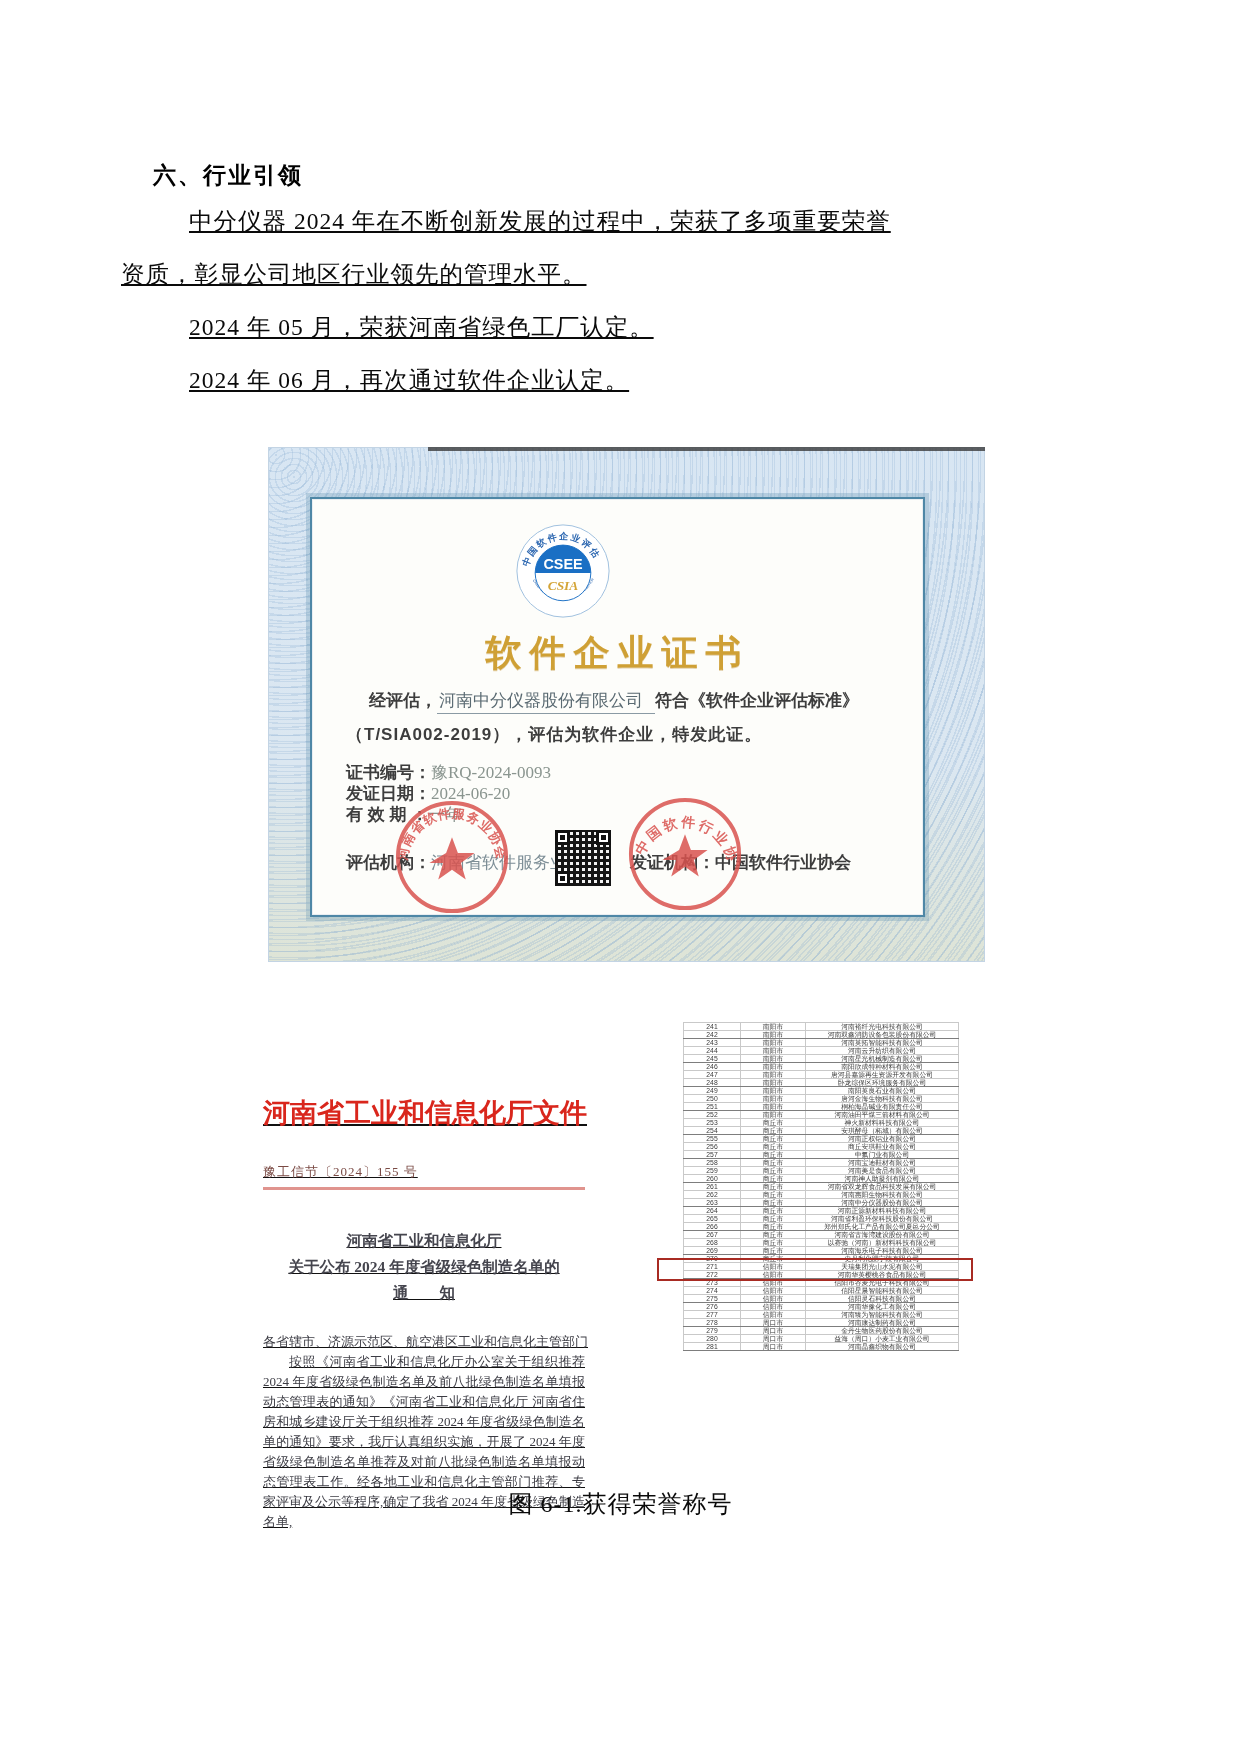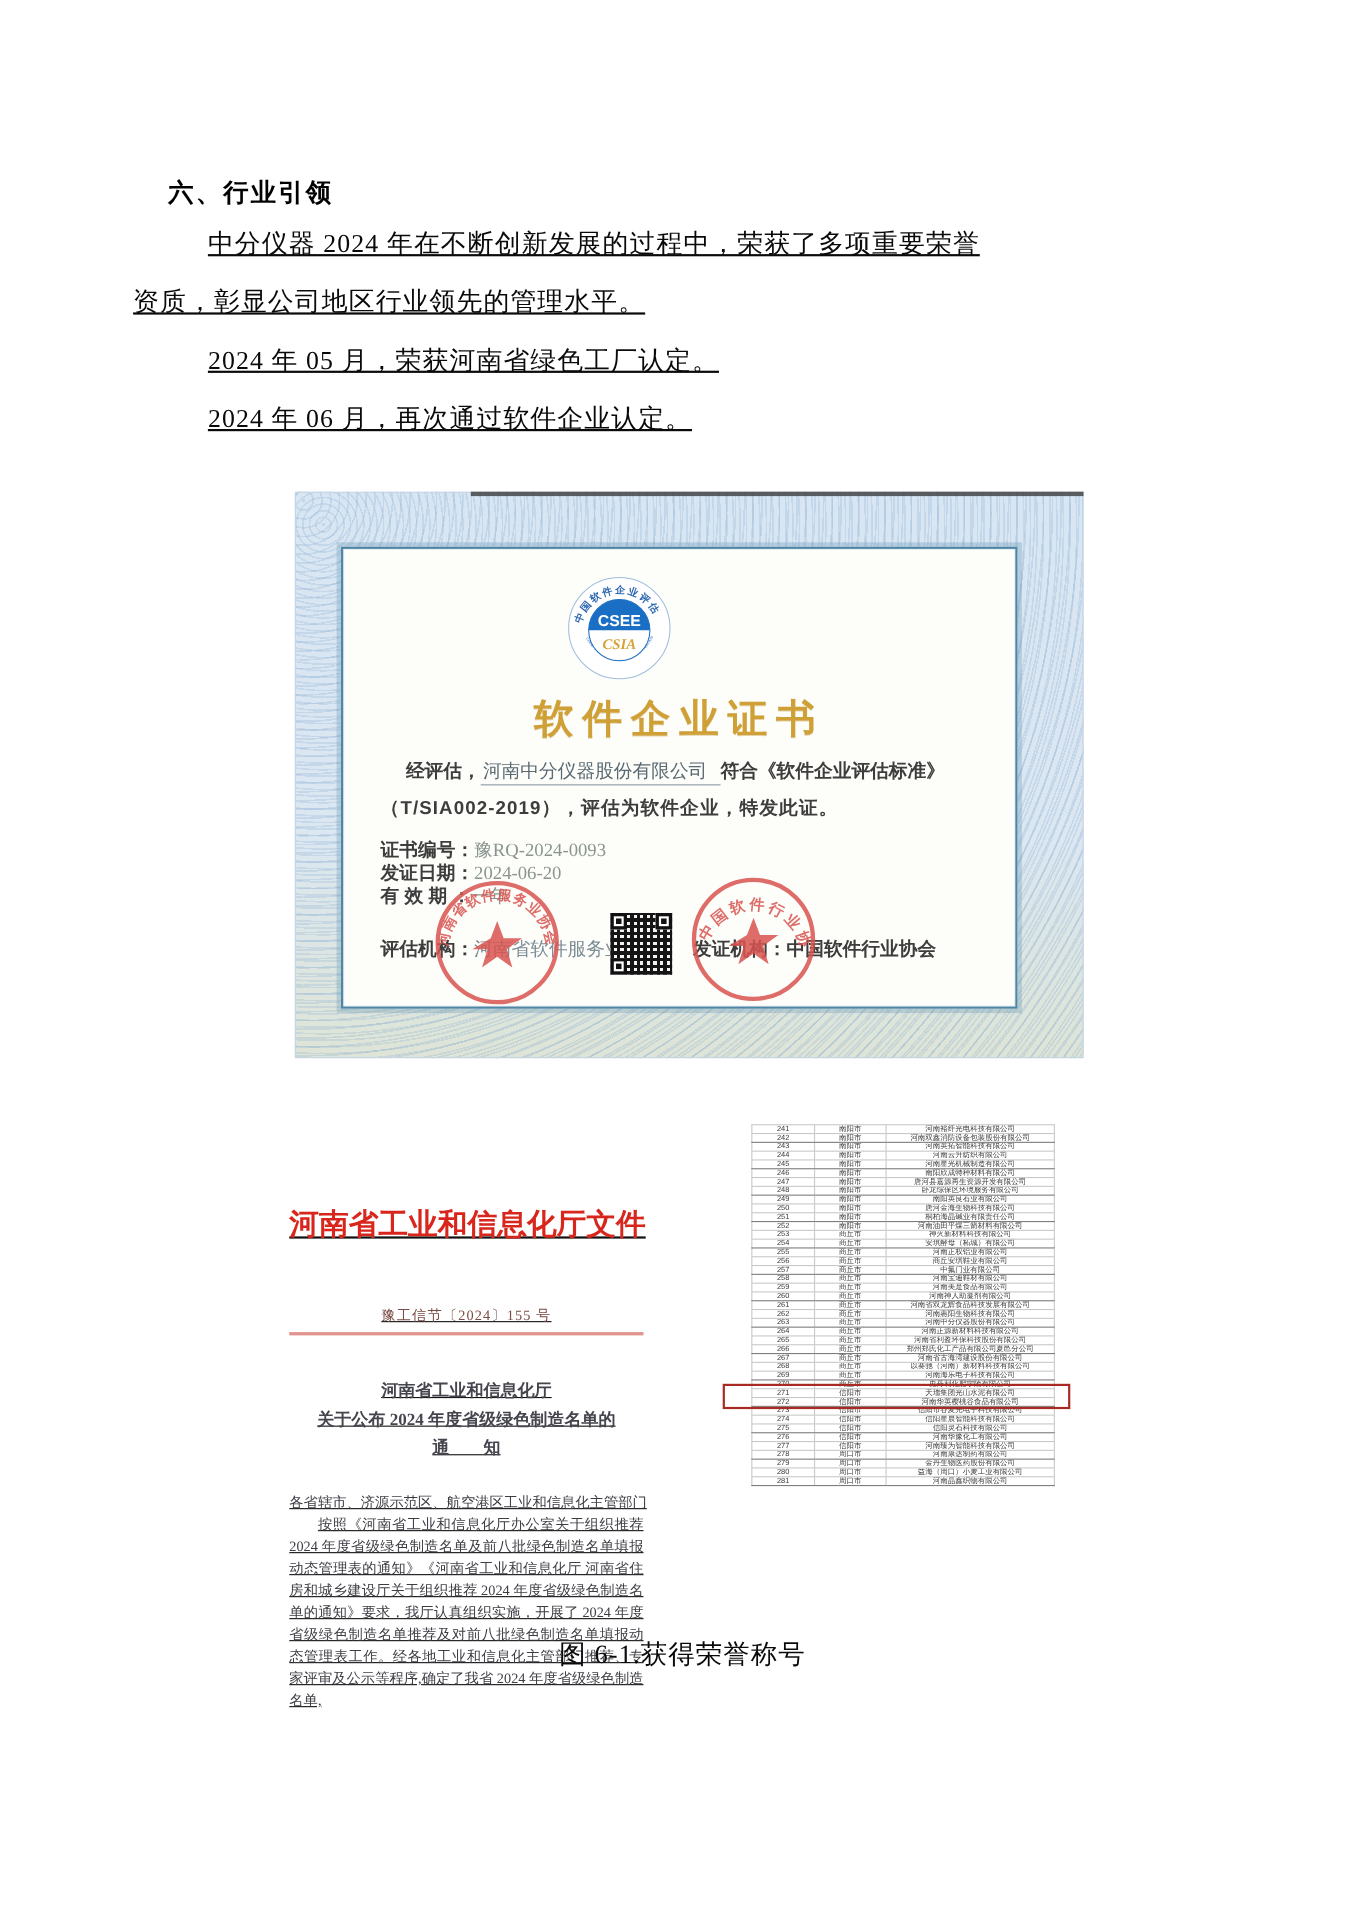--- a/index.html
+++ b/index.html
@@ -57,21 +57,21 @@
   
   .seal{width:118px;height:118px;opacity:.85;}
   #seal-left{left:81px;top:299px;}
   #seal-right{left:314px;top:296px;}
 
   
   #notice{left:263px;top:1085px;width:322px;text-decoration:underline;}
   #notice-header{position:relative;text-align:center;font-weight:bold;font-size:27px;
                  color:#d9261c;letter-spacing:0px;font-family:"Liberation Serif","DejaVu Serif",serif;
                  white-space:nowrap;margin-top:10px;}
-  #doc-number{position:relative;text-align:center;font-size:13px;color:#7a4a44;margin-top:56px;letter-spacing:1px;}
+  #doc-number{position:relative;font-size:13px;color:#7a4a44;margin-top:32px;letter-spacing:1px;}
   #red-rule{position:relative;margin-top:6px;height:3px;background:#e0948e;}
   .doc-title{position:relative;text-align:center;color:#45454e;font-size:15.5px;line-height:26px;
              font-weight:bold;white-space:nowrap;}
   #doc-title-wrap{margin-top:38px;}
   #notice-body{position:relative;margin-top:26px;font-size:13px;line-height:20px;color:#3c3c44;
                text-align:justify;}
   #salutation{white-space:nowrap;}
   #notice-para{text-indent:2em;}
 
   

